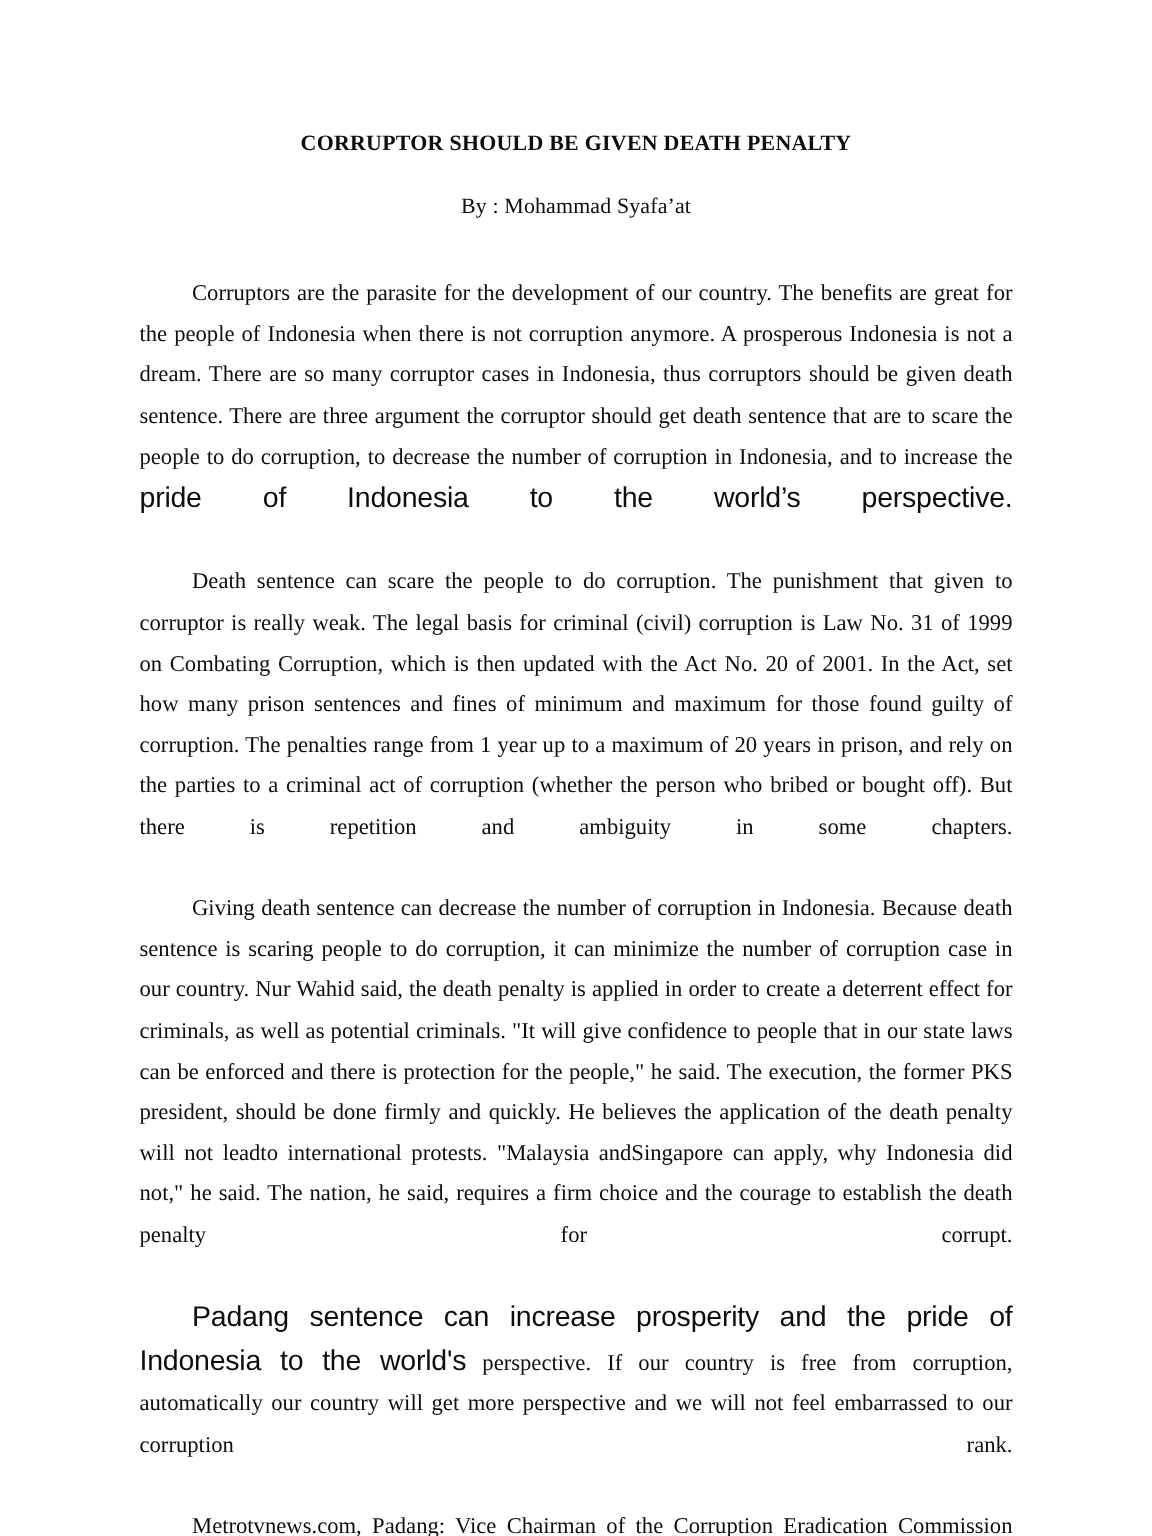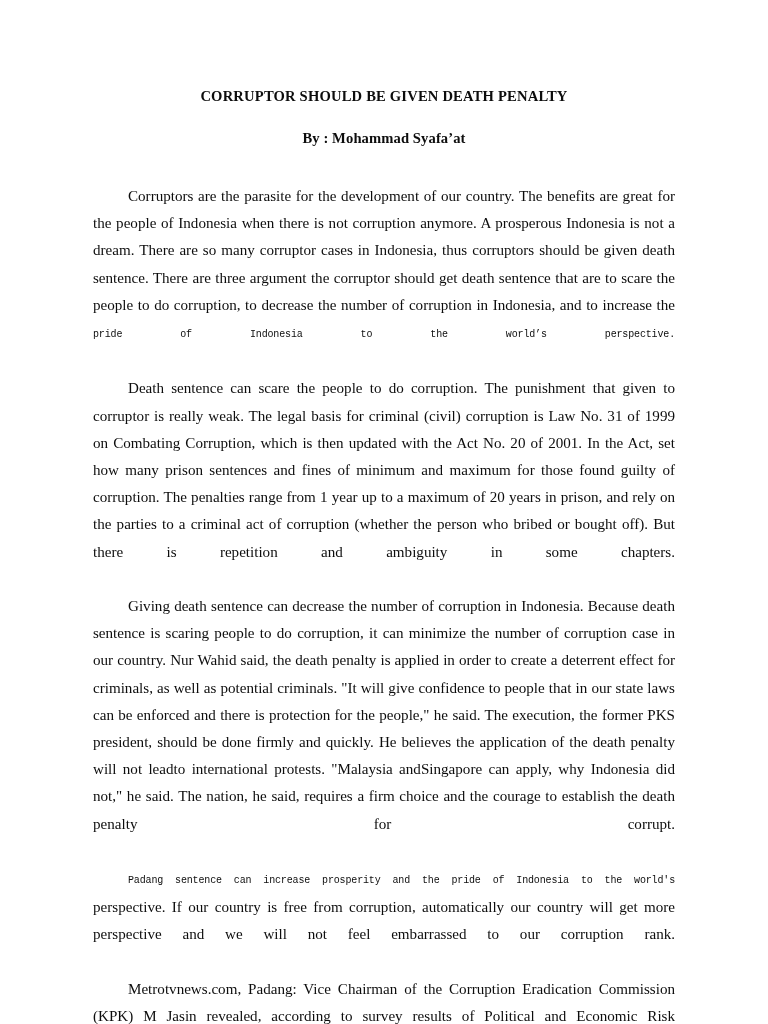--- a/index.html
+++ b/index.html
@@ -39,21 +39,21 @@
     font-weight: bold;
     font-size: 14.6px;
     letter-spacing: 0.18px;
     margin: 0;
     padding-top: 6px;
     line-height: 20px;
   }
 
   .doc-author {
     text-align: center;
-    font-weight: bold;
+    font-weight: normal;
     font-size: 14.6px;
     margin: 0;
     padding-top: 22px;
     line-height: 20px;
     letter-spacing: 0.1px;
   }
 
   .body-block {
     margin-top: 35px;
   }
@@ -74,22 +74,22 @@
 
   
   p.para::after {
     content: "";
     display: inline-block;
     width: 100%;
   }
 
   
   .alt-font {
-    font-family: Liberation Mono, monospace;
-    font-size: 10px;
+    font-family: Liberation Sans, sans-serif;
+    font-size: 19px;
     letter-spacing: -0.15px;
     word-spacing: 0.5px;
   }
 
   .para.alt-lead {
     font-size: 15.1px;
   }
 </style>
 </head>
 <body>

